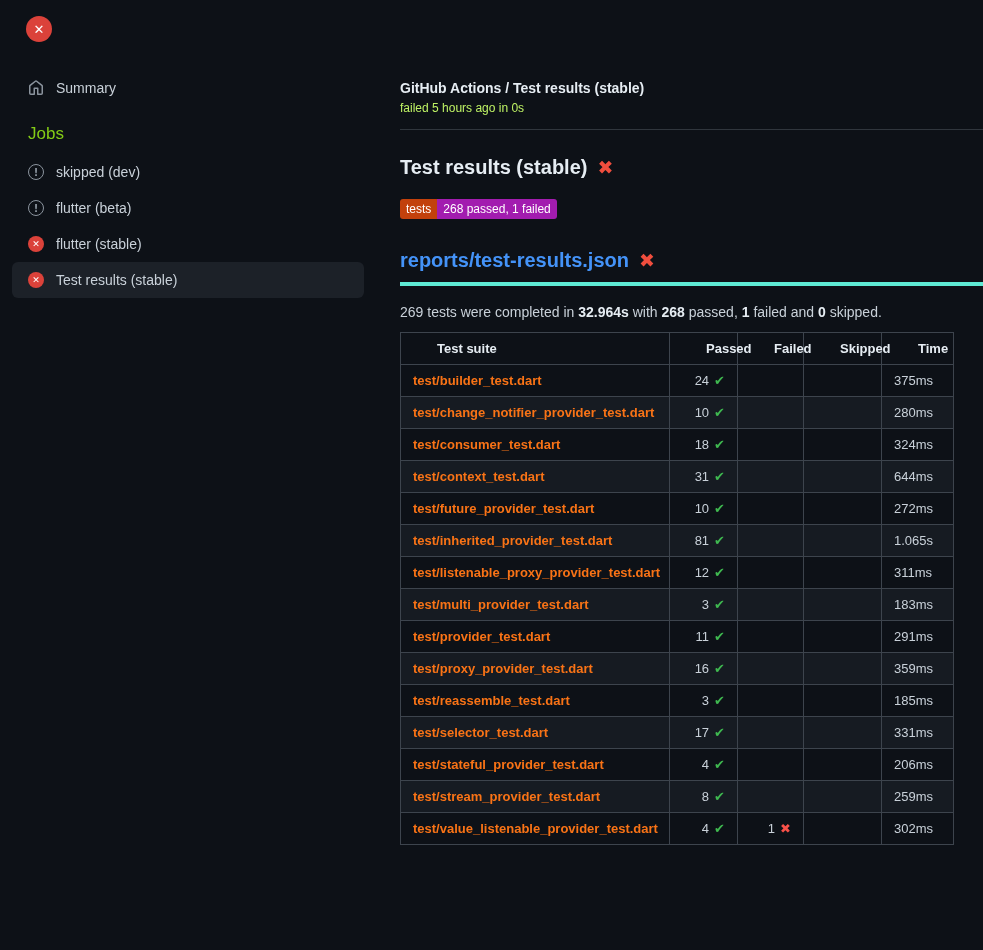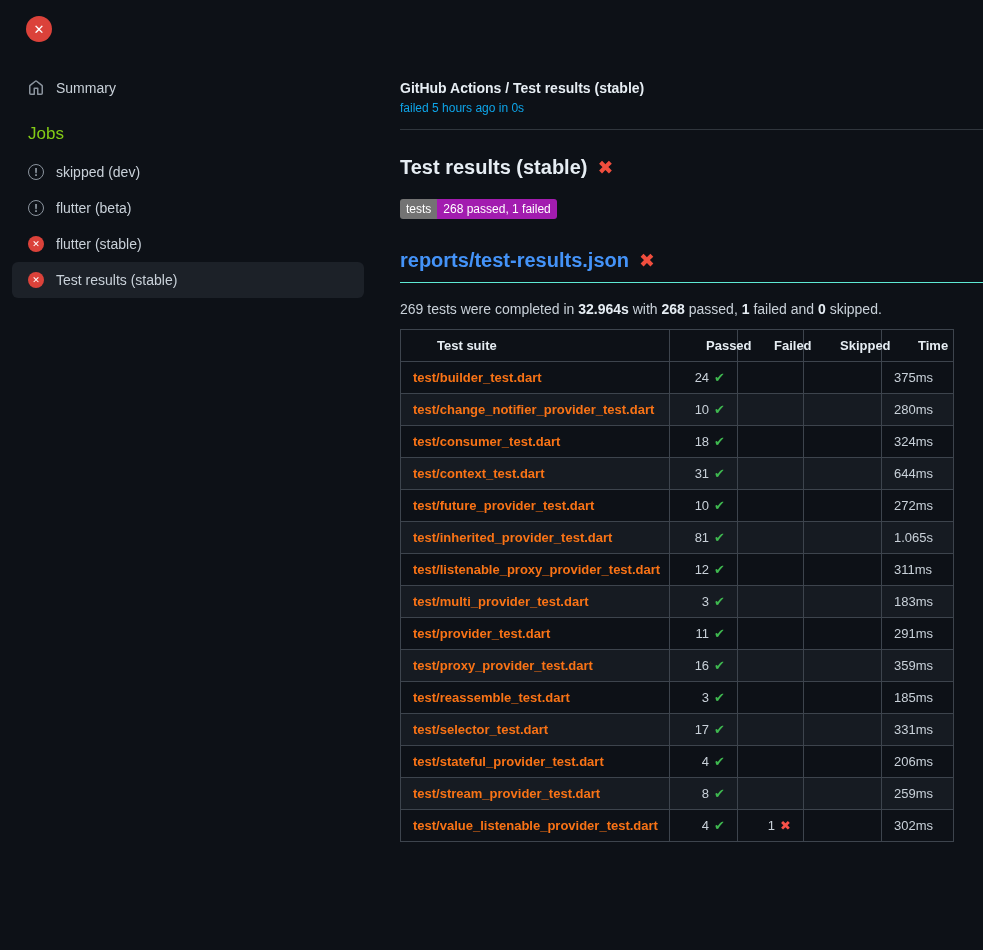--- a/index.html
+++ b/index.html
@@ -37,34 +37,34 @@
     display:inline-flex; align-items:center; justify-content:center;
     width:16px; height:16px; border:1.5px solid #8b949e; border-radius:50%;
     color:#8b949e; font-size:10px; font-weight:bold; flex:0 0 auto;
     font-family:"DejaVu Sans",sans-serif;
   }
   .home-icon { display:inline-flex; flex:0 0 auto; }
 
   
   .main { flex:1 1 auto; padding:24px 0 40px 24px; min-width:0; }
   .breadcrumb { font-size:14px; font-weight:bold; color:#e6edf3; }
-  .meta { font-size:12px; color:#0ea5e9; margin-top:5px; }
+  .meta { font-size:12px; color:#bef264; margin-top:5px; }
   .rule { border:none; border-top:1px solid #30363d; margin-top:14px; }
 
   .section-title { margin-top:26px; font-size:20px; font-weight:bold; color:#e6edf3;
     display:flex; align-items:center; gap:10px; }
   .big-x { color:#f04e3e; font-size:19px; font-weight:bold;
     font-family:"DejaVu Sans",sans-serif; line-height:1; }
 
   .badge { display:inline-flex; margin-top:20px; font-size:12px; border-radius:3px;
     overflow:hidden; line-height:1; }
-  .badge-left  { background:#737373; color:#fff; padding:4px 6px; }
+  .badge-left  { background:#c2410c; color:#fff; padding:4px 6px; }
   .badge-right { background:#a21caf; color:#fff; padding:4px 6px; }
 
-  .report-title { margin-top:30px; padding-bottom:10px; border-bottom:1px solid #5eead4;
+  .report-title { margin-top:30px; padding-bottom:10px; border-bottom:4px solid #5eead4;
     display:flex; align-items:center; gap:10px; font-size:20px; font-weight:bold; }
   .report-link { color:#4493f8; text-decoration:none; cursor:pointer; }
 
   .summary-line { margin-top:18px; font-size:14px; color:#c9d1d9; }
   .summary-line b { color:#e6edf3; }
 
   
   table.results { margin-top:12px; border-collapse:collapse; table-layout:fixed;
     width:553px; font-size:13px; }
   .results th, .results td { border:1px solid #3d444d; padding:8px 12px; }

